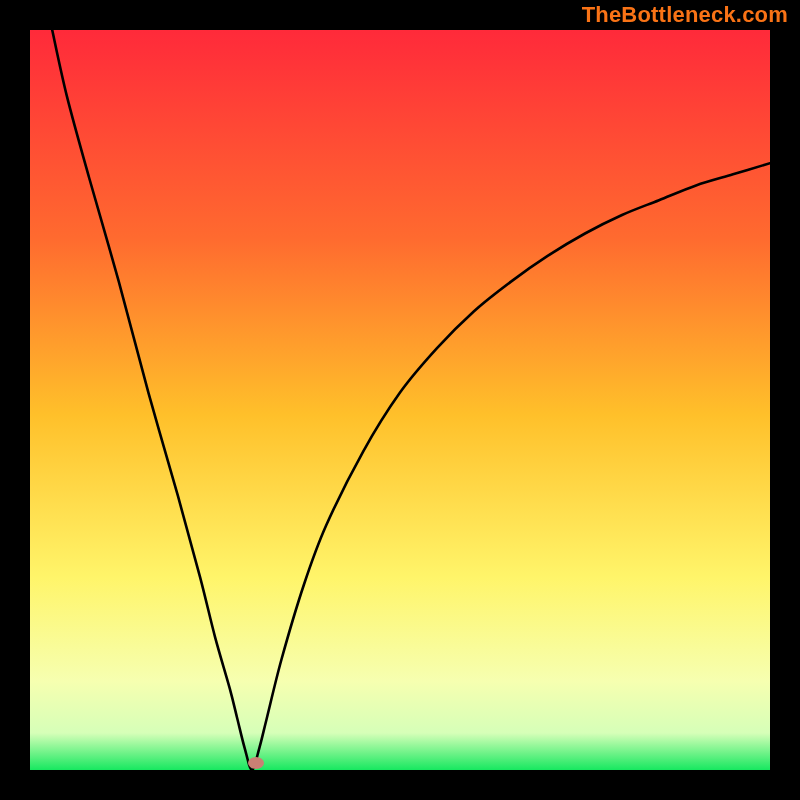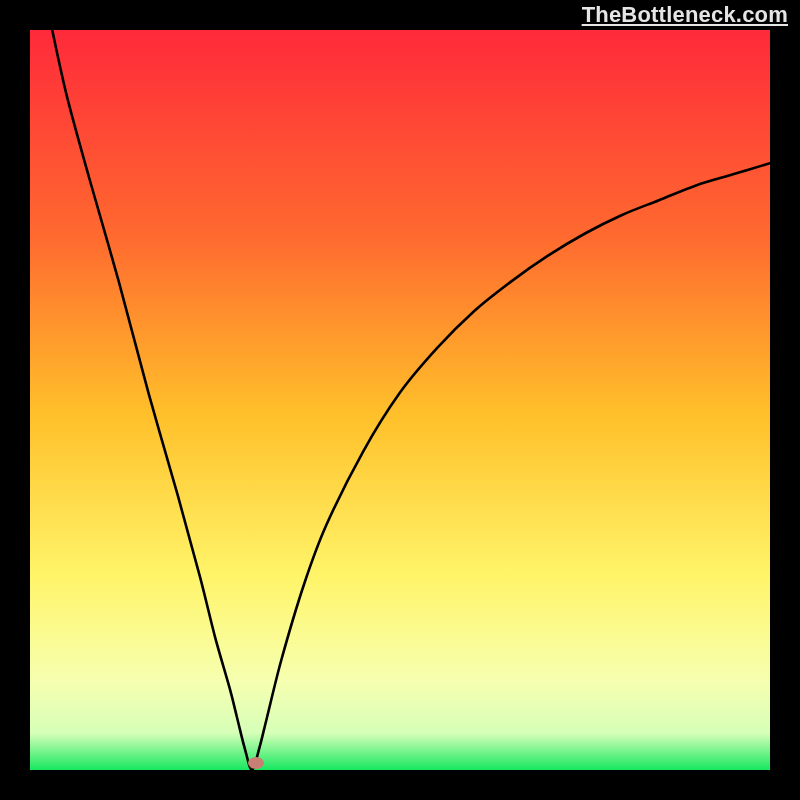--- a/index.html
+++ b/index.html
@@ -14,26 +14,25 @@
   .frame {
     position: relative;
     width: 800px;
     height: 800px;
     background: #000;
   }
   .watermark {
     position: absolute;
     top: 2px;
     right: 12px;
-    color: #e5e5e5;
+    color: #f97316;
     font-size: 22px;
     font-weight: 600;
     letter-spacing: 0.2px;
     user-select: none;
-    text-decoration: underline;
   }
   .plot {
     position: absolute;
     left: 30px;
     top: 30px;
     width: 740px;
     height: 740px;
   }
   .gradient-bg {
     position: absolute;

